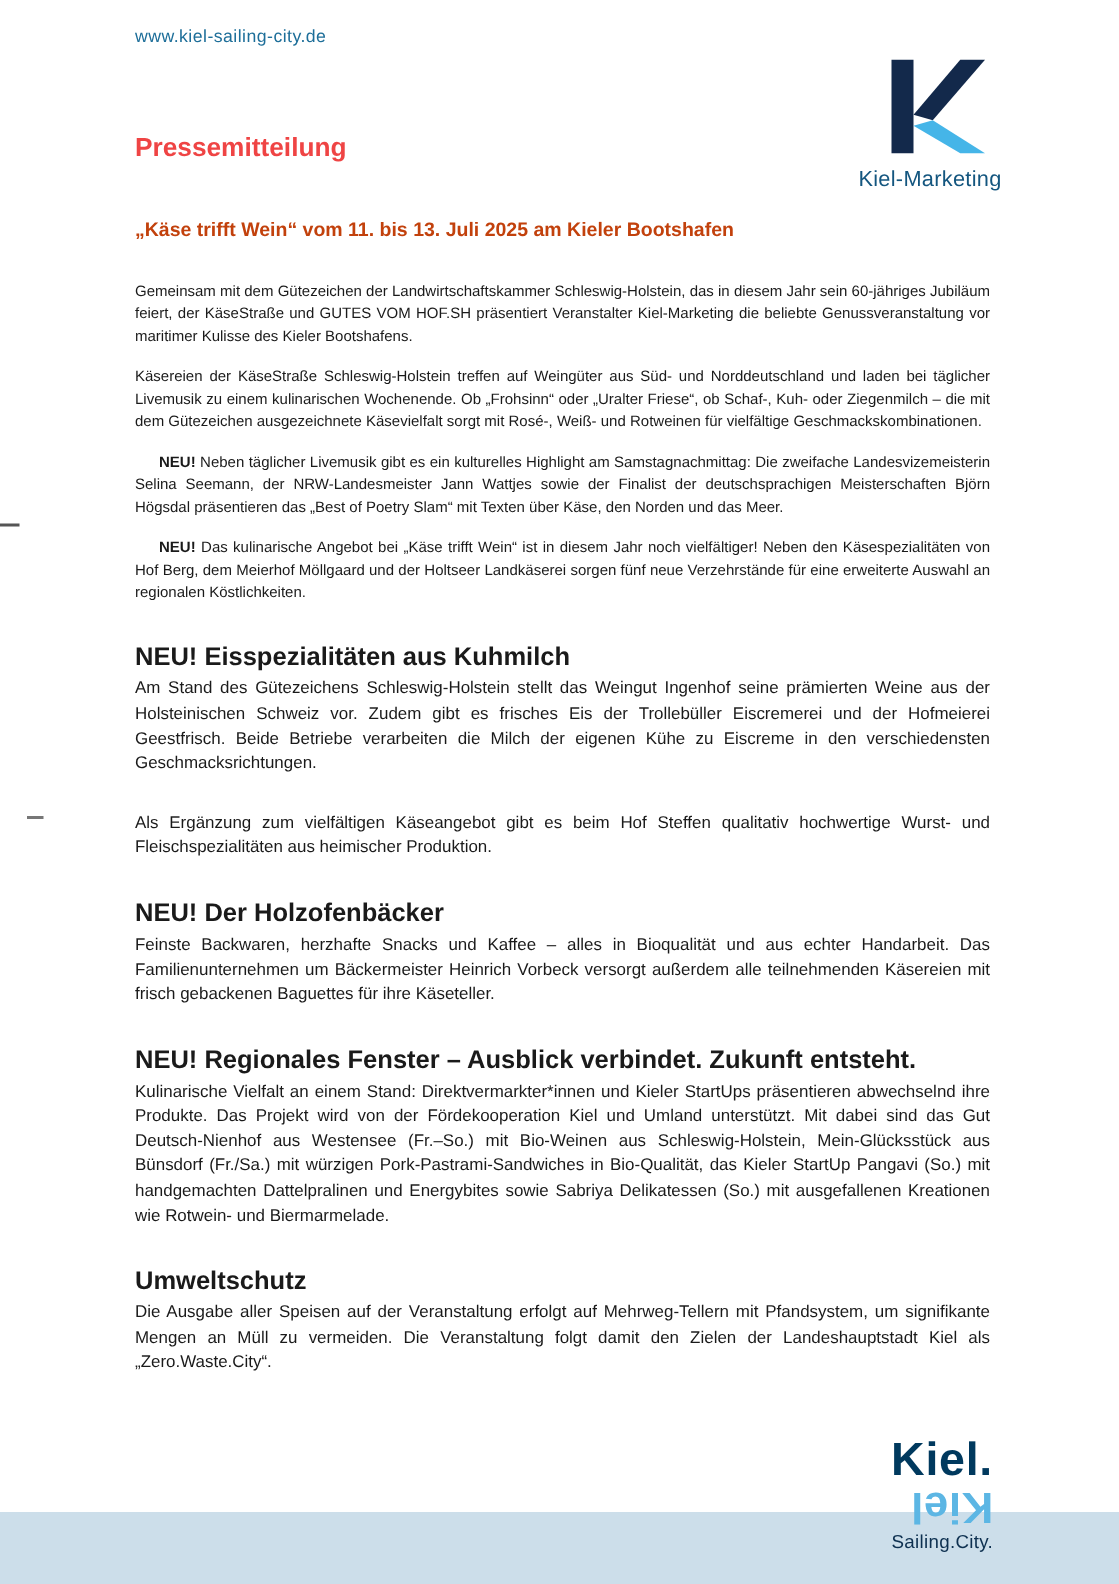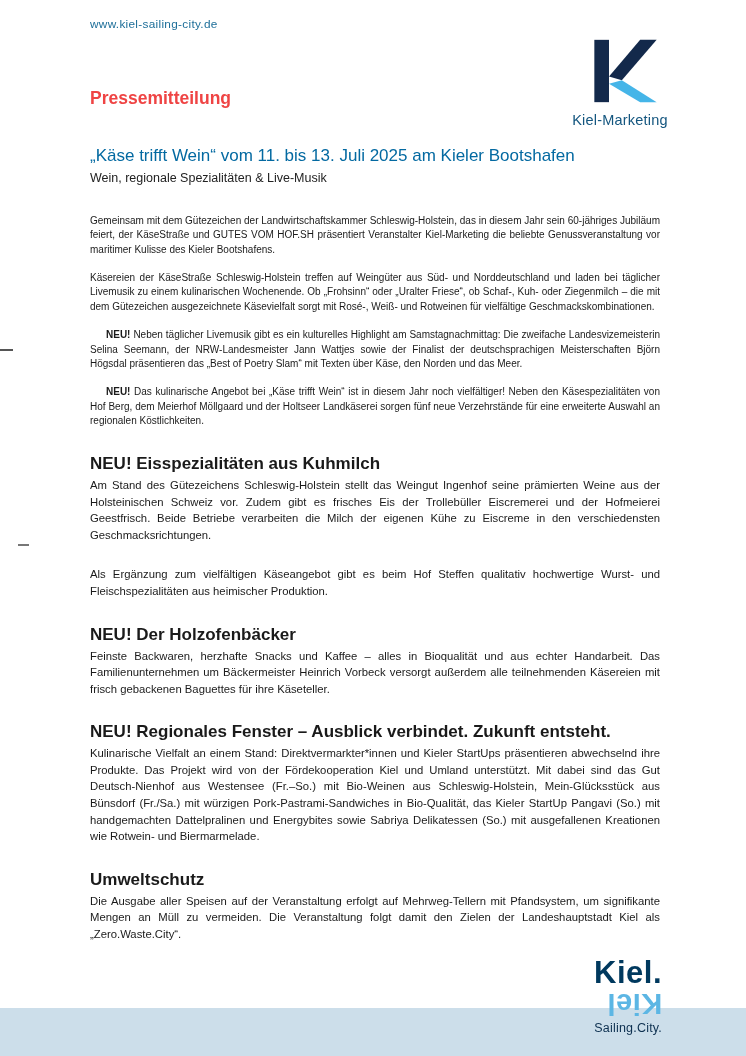--- a/index.html
+++ b/index.html
@@ -37,21 +37,21 @@
     left:90px;right:86px;top:88px;
   }
   .doc-title{
     margin:0 0 34px 0;
     font-size:17.5px;
     font-weight:bold;
     color:#ef4444;
   }
   .subject{margin:0 0 25px 0;}
   .subject-line1{
-    font-size:17px;font-weight:normal;line-height:1.55;color:#0369a1;
+    font-size:13px;font-weight:bold;line-height:1.55;color:#c2410c;
   }
   .subject-line2{
     font-size:12.5px;line-height:1.55;color:#222;
   }
   .para{
     margin:0 0 13px 0;
     font-size:10px;
     line-height:1.47;
     text-align:justify;
   }
@@ -123,21 +123,20 @@
     </span>
     <span class="km-wordmark">Kiel-Marketing</span>
   </div>
 
   <div class="content">
 
     <h1 class="doc-title">Pressemitteilung</h1>
 
     <div class="subject">
       <div class="subject-line1">„Käse trifft Wein“ vom 11. bis 13. Juli 2025 am Kieler Bootshafen</div>
-      <div class="subject-line2">Wein, regionale Spezialitäten &amp; Live-Musik</div>
     </div>
 
     <p class="para">Gemeinsam mit dem Gütezeichen der Landwirtschaftskammer Schleswig-Holstein, das in diesem Jahr sein 60-jähriges Jubiläum feiert, der KäseStraße und GUTES VOM HOF.SH präsentiert Veranstalter Kiel-Marketing die beliebte Genussveranstaltung vor maritimer Kulisse des Kieler Bootshafens.</p>
 
     <p class="para">Käsereien der KäseStraße Schleswig-Holstein treffen auf Weingüter aus Süd- und Norddeutschland und laden bei täglicher Livemusik zu einem kulinarischen Wochenende. Ob „Frohsinn“ oder „Uralter Friese“, ob Schaf-, Kuh- oder Ziegenmilch – die mit dem Gütezeichen ausgezeichnete Käsevielfalt sorgt mit Rosé-, Weiß- und Rotweinen für vielfältige Geschmackskombinationen.</p>
 
     <p class="para"><span class="lead">NEU!</span> <span>Neben täglicher Livemusik gibt es ein kulturelles Highlight am Samstagnachmittag: Die zweifache Landesvizemeisterin Selina Seemann, der NRW-Landesmeister Jann Wattjes sowie der Finalist der deutschsprachigen Meisterschaften Björn Högsdal präsentieren das „Best of Poetry Slam“ mit Texten über Käse, den Norden und das Meer.</span></p>
 
     <p class="para"><span class="lead">NEU!</span> <span>Das kulinarische Angebot bei „Käse trifft Wein“ ist in diesem Jahr noch vielfältiger! Neben den Käsespezialitäten von Hof Berg, dem Meierhof Möllgaard und der Holtseer Landkäserei sorgen fünf neue Verzehrstände für eine erweiterte Auswahl an regionalen Köstlichkeiten.</span></p>
 

